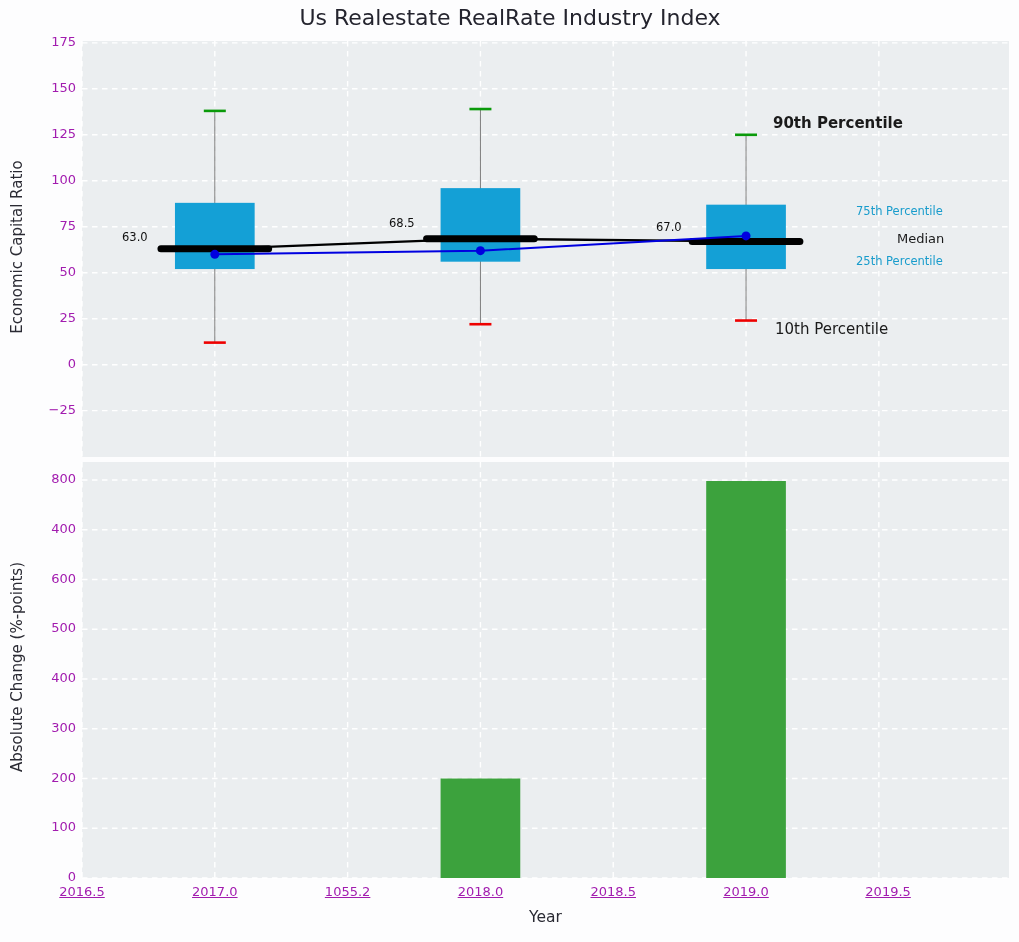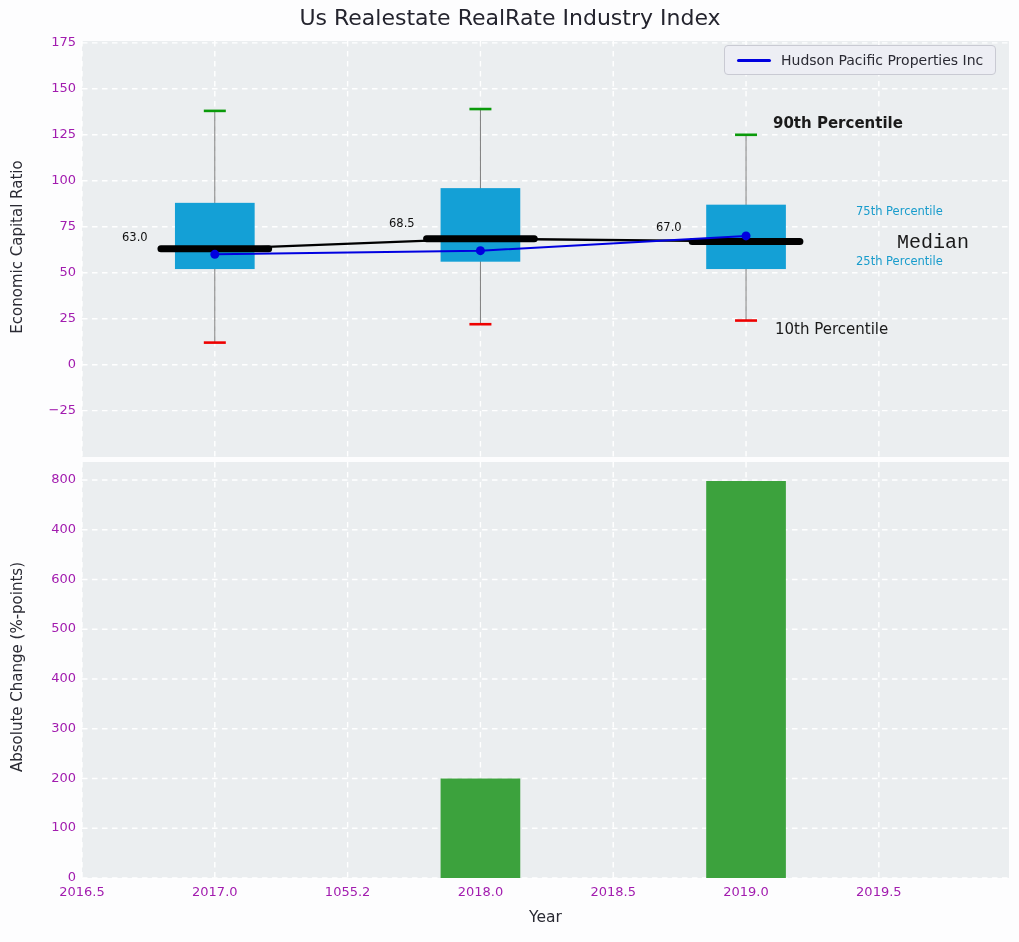--- a/index.html
+++ b/index.html
@@ -12,21 +12,21 @@
   #chart-title{position:absolute;left:43px;top:5px;width:934px;text-align:center;
                font-size:22px;color:#24242e;}
   .ylabel{position:absolute;left:-133px;width:300px;text-align:center;font-size:15px;
           color:#2a2a33;transform:rotate(-90deg);}
   #ylabel-top{top:238px;}
   #ylabel-bottom{top:658px;}
   #xlabel{position:absolute;left:82px;top:908px;width:927px;text-align:center;
           font-size:15.5px;color:#2a2a33;}
   .tick-label{position:absolute;font-size:13px;color:#a21caf;}
   .ytick{width:48px;text-align:right;}
-  .xtick{width:64px;text-align:center;}
+  .xtick{width:64px;text-align:center;text-decoration:underline;}
   #legend{position:absolute;left:724px;top:45px;height:22px;display:flex;align-items:center;
           gap:10px;padding:3px 12px;background:#edeef4;border:1px solid #c9cad3;border-radius:4px;}
   #legend-line{display:inline-block;width:34px;height:3px;background:#0000e0;border-radius:2px;}
   #legend-text{font-size:14px;color:#2a2a33;white-space:nowrap;}
   .annotation{position:absolute;white-space:nowrap;}
   .ann-big{font-size:15px;color:#1a1a1a;}
   .ann-small{font-size:11.5px;color:#189ccc;}
   .median-value{position:absolute;font-size:11.5px;color:#111111;white-space:nowrap;}
 </style>
 </head>
@@ -118,35 +118,31 @@
       <div class="tick-label ytick" style="left: 28px; top: 719.753px;">300</div>
       <div class="tick-label ytick" style="left: 28px; top: 769.502px;">200</div>
       <div class="tick-label ytick" style="left: 28px; top: 819.251px;">100</div>
       <div class="tick-label ytick" style="left: 28px; top: 869px;">0</div>
       <div class="tick-label xtick" style="left: 50px; top: 884px;">2016.5</div>
       <div class="tick-label xtick" style="left: 182.808px; top: 884px;">2017.0</div>
       <div class="tick-label xtick" style="left: 315.616px; top: 884px;">1055.2</div>
       <div class="tick-label xtick" style="left: 448.424px; top: 884px;">2018.0</div>
       <div class="tick-label xtick" style="left: 581.232px; top: 884px;">2018.5</div>
       <div class="tick-label xtick" style="left: 714.04px; top: 884px;">2019.0</div>
-      <div class="tick-label xtick" style="left: 846.848px; top: 884px;">2019.5</div>
+      <div class="tick-label xtick" style="left: 846.848px; top: 884px; text-align: right;">2019.5</div>
     </div>
 
   <div id="ylabel-top" class="ylabel">Economic Capital Ratio</div>
   <div id="ylabel-bottom" class="ylabel">Absolute Change (%-points)</div>
   <div id="xlabel">Year</div>
 
-  <div id="legend">
-    <span id="legend-line"></span>
-    <span id="legend-text">Hudson Pacific Properties Inc</span>
-  </div>
 
   <div class="annotation ann-big" style="left:773px;top:114px;font-weight:bold;">90th Percentile</div>
   <div class="annotation ann-small" style="left:856px;top:204px;">75th Percentile</div>
-  <div class="annotation ann-big" style="left:897px;top:231px;font-size:20px;font-family:Liberation Mono, monospace;">Median</div>
+  <div class="annotation ann-big" style="left:897px;top:231px;font-size:13px;">Median</div>
   <div class="annotation ann-small" style="left:856px;top:254px;">25th Percentile</div>
   <div class="annotation ann-big" style="left:775px;top:320px;">10th Percentile</div>
 
   <div class="median-value" style="left:122px;top:230px;">63.0</div>
   <div class="median-value" style="left:389px;top:216px;">68.5</div>
   <div class="median-value" style="left:656px;top:220px;">67.0</div>
 
 </div>
 
 </body></html>

